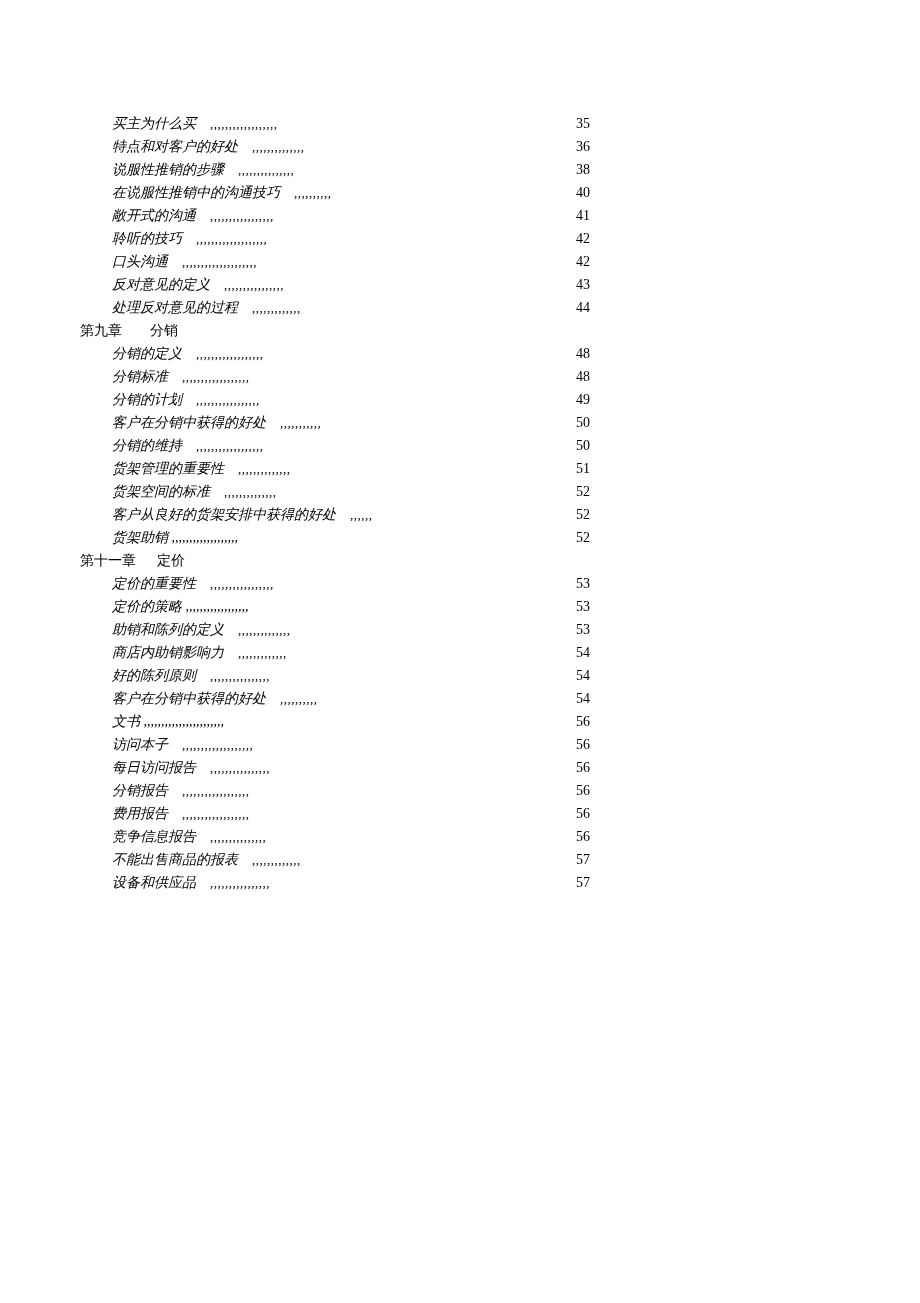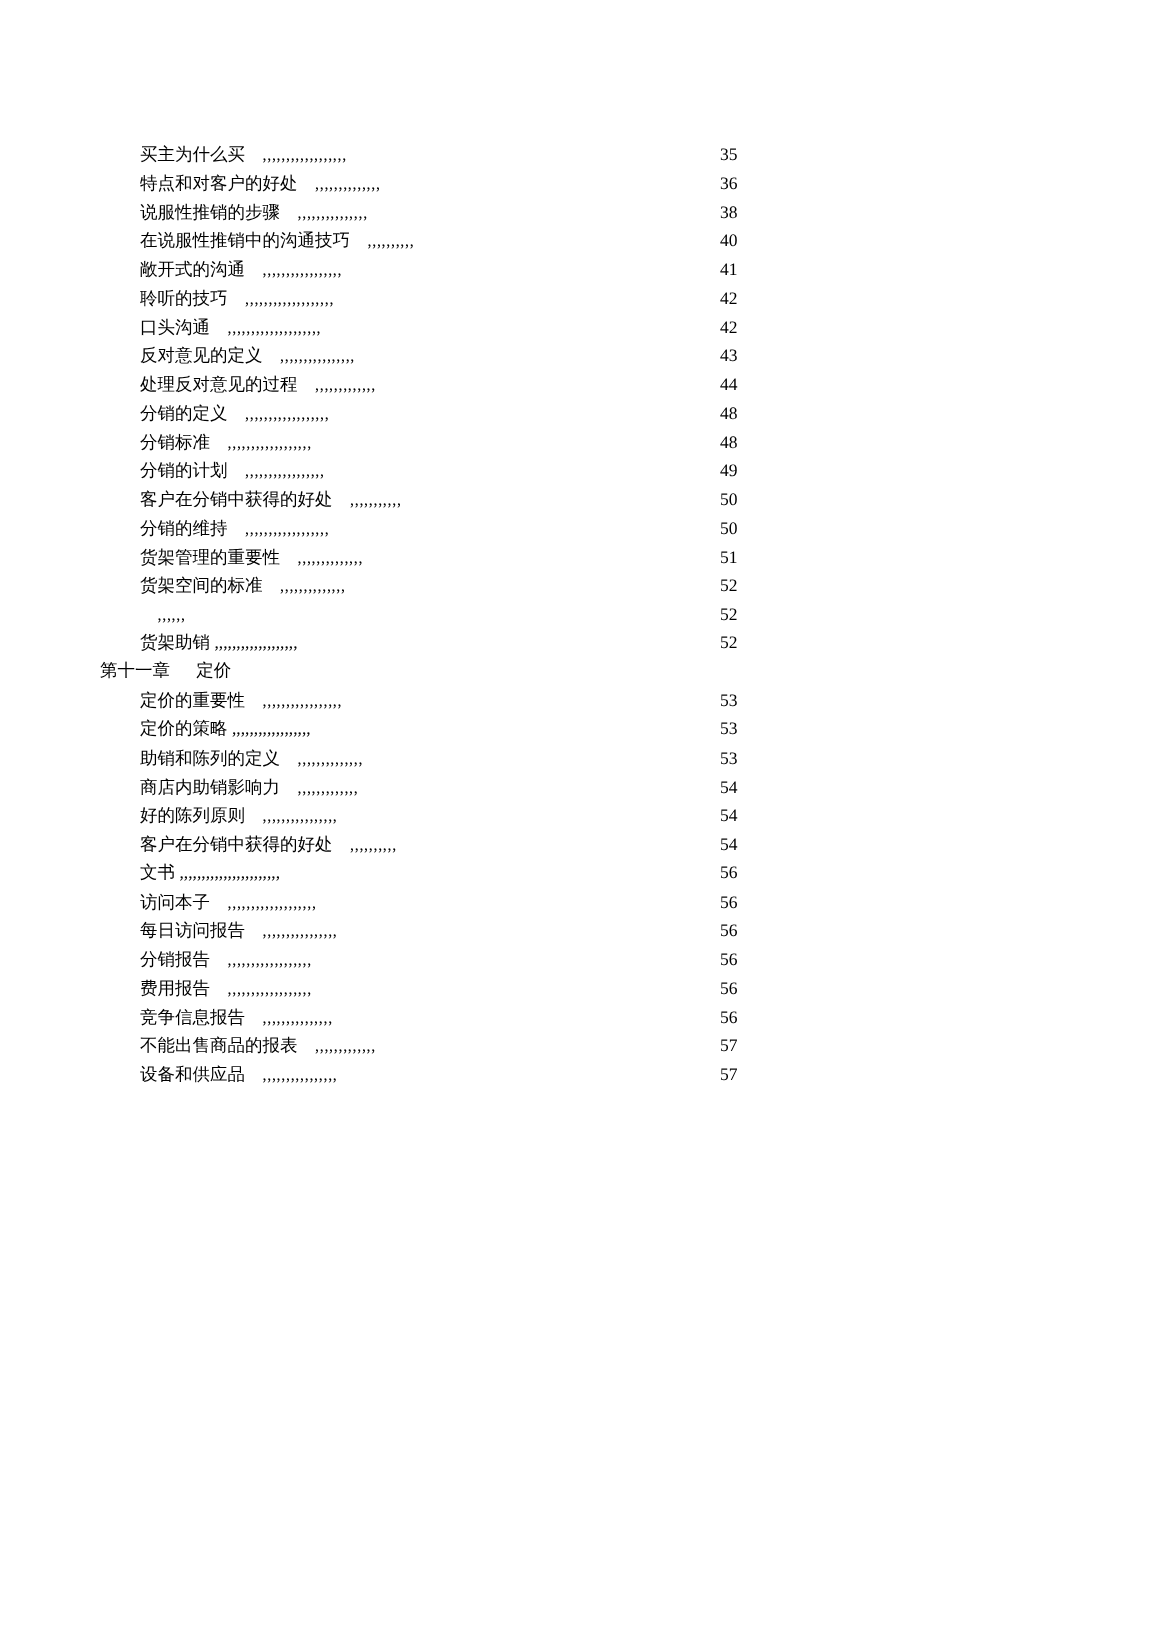--- a/index.html
+++ b/index.html
@@ -27,20 +27,21 @@
       height: 23px;
     }
     .entry-row {
       padding-left: 32px;
     }
     .chapter-row {
       padding-left: 0;
     }
     .title-text {
       white-space: pre;
+      font-style: italic;
     }
     .leader {
       margin-left: 14px;
       letter-spacing: 0.5px;
       font-size: 13px;
       white-space: pre;
     }
     .page-num {
       margin-left: auto;
       text-align: right;
@@ -92,20 +93,23 @@
     <div class="row entry-row">
       <span class="title-text">反对意见的定义</span>
       <span class="leader">,,,,,,,,,,,,,,,,</span>
       <span class="page-num">43</span>
     </div>
     <div class="row entry-row">
       <span class="title-text">处理反对意见的过程</span>
       <span class="leader">,,,,,,,,,,,,,</span>
       <span class="page-num">44</span>
     </div>
+    <div class="row chapter-row">
+      <span class="chapter-head">第九章        分销</span>
+    </div>
     <div class="row entry-row">
       <span class="title-text">分销的定义</span>
       <span class="leader">,,,,,,,,,,,,,,,,,,</span>
       <span class="page-num">48</span>
     </div>
     <div class="row entry-row">
       <span class="title-text">分销标准</span>
       <span class="leader">,,,,,,,,,,,,,,,,,,</span>
       <span class="page-num">48</span>
     </div>
@@ -128,20 +132,21 @@
       <span class="title-text">货架管理的重要性</span>
       <span class="leader">,,,,,,,,,,,,,,</span>
       <span class="page-num">51</span>
     </div>
     <div class="row entry-row">
       <span class="title-text">货架空间的标准</span>
       <span class="leader">,,,,,,,,,,,,,,</span>
       <span class="page-num">52</span>
     </div>
     <div class="row entry-row">
+      <span class="title-text">客户从良好的货架安排中获得的好处</span>
       <span class="leader">,,,,,,</span>
       <span class="page-num">52</span>
     </div>
     <div class="row entry-row">
       <span class="title-text">货架助销 ,,,,,,,,,,,,,,,,,,,</span>
       <span class="page-num">52</span>
     </div>
     <div class="row chapter-row">
       <span class="chapter-head">第十一章      定价</span>
     </div>

